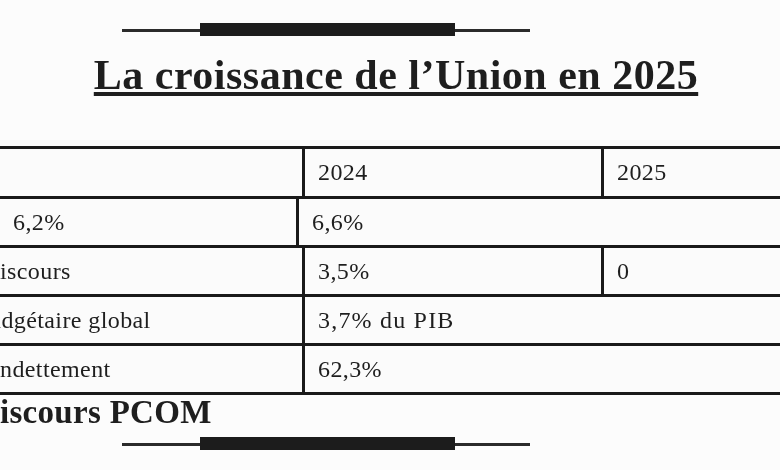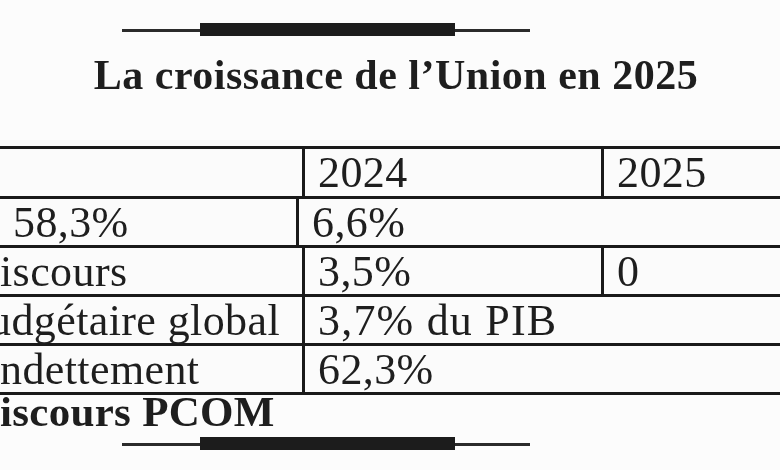--- a/index.html
+++ b/index.html
@@ -30,49 +30,50 @@
   .rule-bar.bottom  { top: 437px; }
 
   
   .title {
     top: 51px; left: 12px; right: 0;
     text-align: center;
     font-size: 42px;
     font-weight: bold;
     letter-spacing: 0.5px;
     white-space: nowrap;
+    text-decoration: underline;
   }
 
   
   .tbl {
     left: 0; top: 146px; width: 920px;
     border-top: 3px solid #1a1a1a;
     border-bottom: 3px solid #1a1a1a;
     background: #fbfbfb;
   }
   .trow { display: flex; height: 46px; }
   .trow.header { height: 47px; }
   .trow:not(:last-child) { border-bottom: 3px solid #1a1a1a; }
   .cell {
     display: flex; align-items: center;
-    font-size: 44px;
+    font-size: 24px;
     letter-spacing: 0.4px;
     white-space: nowrap;
     overflow: visible;
   }
   .c1 { width: 302px; border-right: 3px solid #1a1a1a; }
   .c2 { width: 283px; border-right: 3px solid #1a1a1a; padding-left: 13px; }
   .c3 { flex: 1; padding-left: 13px; }
   .clip-left span { position: relative; left: -11px; }
   .pib-wide { letter-spacing: 1.2px; }
 
   
   .source-note {
     top: 394px; left: 0;
-    font-size: 43px;
+    font-size: 33px;
     font-weight: bold;
     line-height: 36px;
     letter-spacing: 0.3px;
     white-space: nowrap;
   }
 </style>
 </head>
 <body>
 
 <div class="abs rule-thin top"></div>
@@ -81,21 +82,21 @@
 <div class="abs title">La croissance de l’Union en 2025</div>
 
 <div class="abs tbl">
   <div class="trow header">
     <div class="cell c1"></div>
     <div class="cell c2">2024</div>
     <div class="cell c3">2025</div>
   </div>
 
   <div class="trow">
-    <div class="cell c2">58,3%</div>
+    <div class="cell c2">6,2%</div>
     <div class="cell c3">6,6%</div>
   </div>
 
   <div class="trow">
     <div class="cell c1">iscours</div>
     <div class="cell c2">3,5%</div>
     <div class="cell c3">0</div>
   </div>
 
   <div class="trow">

